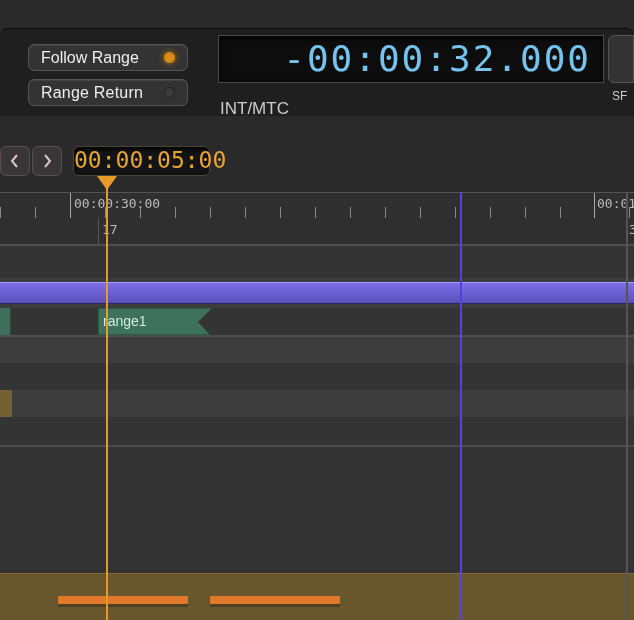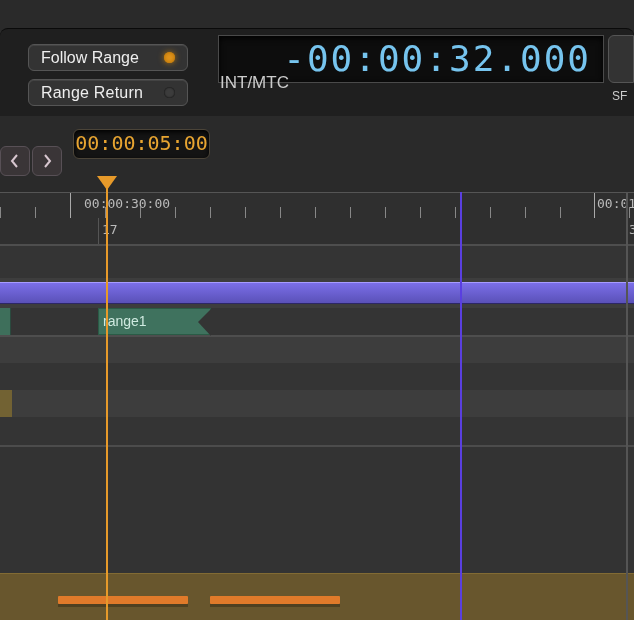--- a/index.html
+++ b/index.html
@@ -24,42 +24,42 @@
   #auto-return {left:28px;top:50px;width:160px;}
   #auto-return .label{letter-spacing:.2px;}
 
   .main-tc{
     position:absolute;left:218px;top:6px;width:386px;height:48px;
     background:#0d0d0d;border:1px solid #4a4a4a;border-radius:0;
     color:#76c4ee;font-family:"DejaVu Sans Mono","Lucida Console",monospace;
     font-size:36px;letter-spacing:2px;text-align:right;line-height:46px;
     padding-right:12px;box-sizing:border-box;box-shadow:inset 0 2px 6px #000;
   }
-  .sync-label{position:absolute;left:220px;top:44px;color:#ccc;font-size:17px;}
+  .sync-label{position:absolute;left:220px;top:70px;color:#ccc;font-size:17px;}
   .right-btn{
     position:absolute;left:608px;top:6px;width:26px;height:48px;
     background:#333;border:1px solid #555;border-left:1px solid #555;
     border-radius:6px 0 0 6px;box-sizing:border-box;
   }
   .sp-label{position:absolute;left:612px;top:60px;color:#ccc;font-size:12px;}
 
   
   .sec-bar{position:absolute;left:0;top:116px;width:634px;height:74px;background:#2a2a2a;}
   .nav-btn{
     position:absolute;top:30px;width:28px;height:28px;background:#3a3537;border:1px solid #585056;border-radius:6px;
     display:flex;align-items:center;justify-content:center;cursor:pointer;color:#d7c6cf;font-size:18px;
   }
   #nav-prev{left:0;}
   #nav-next{left:32px;}
   .nav-btn svg{width:12px;height:14px;stroke:#d7c6cf;stroke-width:2;fill:none;}
   .small-tc{
-    position:absolute;left:73px;top:13px;height:28px;width:135px;
+    position:absolute;left:73px;top:30px;height:28px;width:135px;
     background:#141414;border:1px solid #4b4438;border-radius:6px;
     color:#e8a531;font-family:"DejaVu Sans Mono",monospace;
-    font-size:20px;text-align:center;line-height:26px;box-shadow:inset 0 2px 5px #000;
+    font-size:23px;text-align:center;line-height:26px;box-shadow:inset 0 2px 5px #000;
   }
 
   
   .timeline{position:absolute;left:0;top:192px;width:634px;height:428px;background:#3a3a3a;}
   
   .ruler{position:absolute;left:0;top:0;width:634px;height:26px;background:#2f2f2f;border-top:1px solid #555;border-bottom:1px solid #1a1a1a;}
   .ruler .ticks{position:absolute;left:0;top:0;width:100%;height:100%;}
   .tick{position:absolute;top:14px;width:1px;height:12px;background:#888;}
   .tick.big{top:0;height:26px;background:#aaa;}
   .ruler-label{position:absolute;top:3px;color:#bbb;font-size:13px;font-family:"DejaVu Sans Mono",monospace;white-space:nowrap;}
@@ -174,21 +174,21 @@
         <div class="tick" style="left:315px"></div>
         <div class="tick" style="left:350px"></div>
         <div class="tick" style="left:385px"></div>
         <div class="tick" style="left:420px"></div>
         <div class="tick" style="left:455px"></div>
         <div class="tick" style="left:490px"></div>
         <div class="tick" style="left:525px"></div>
         <div class="tick" style="left:560px"></div>
         <div class="tick" style="left:629px"></div>
       </div>
-      <span class="ruler-label" style="left:84px">00:00:30:00</span>
+      <span class="ruler-label" style="left:74px">00:00:30:00</span>
       <span class="ruler-label" style="left:597px">00:01:</span>
     </div>
 
     <div class="bars-row">
       <div class="bar-tick" style="left:98px"></div>
       <div class="bar-tick" style="left:626px"></div>
       <span class="bar-label" style="left:102px">17</span>
       <span class="bar-label" style="left:629px">3</span>
     </div>
 

